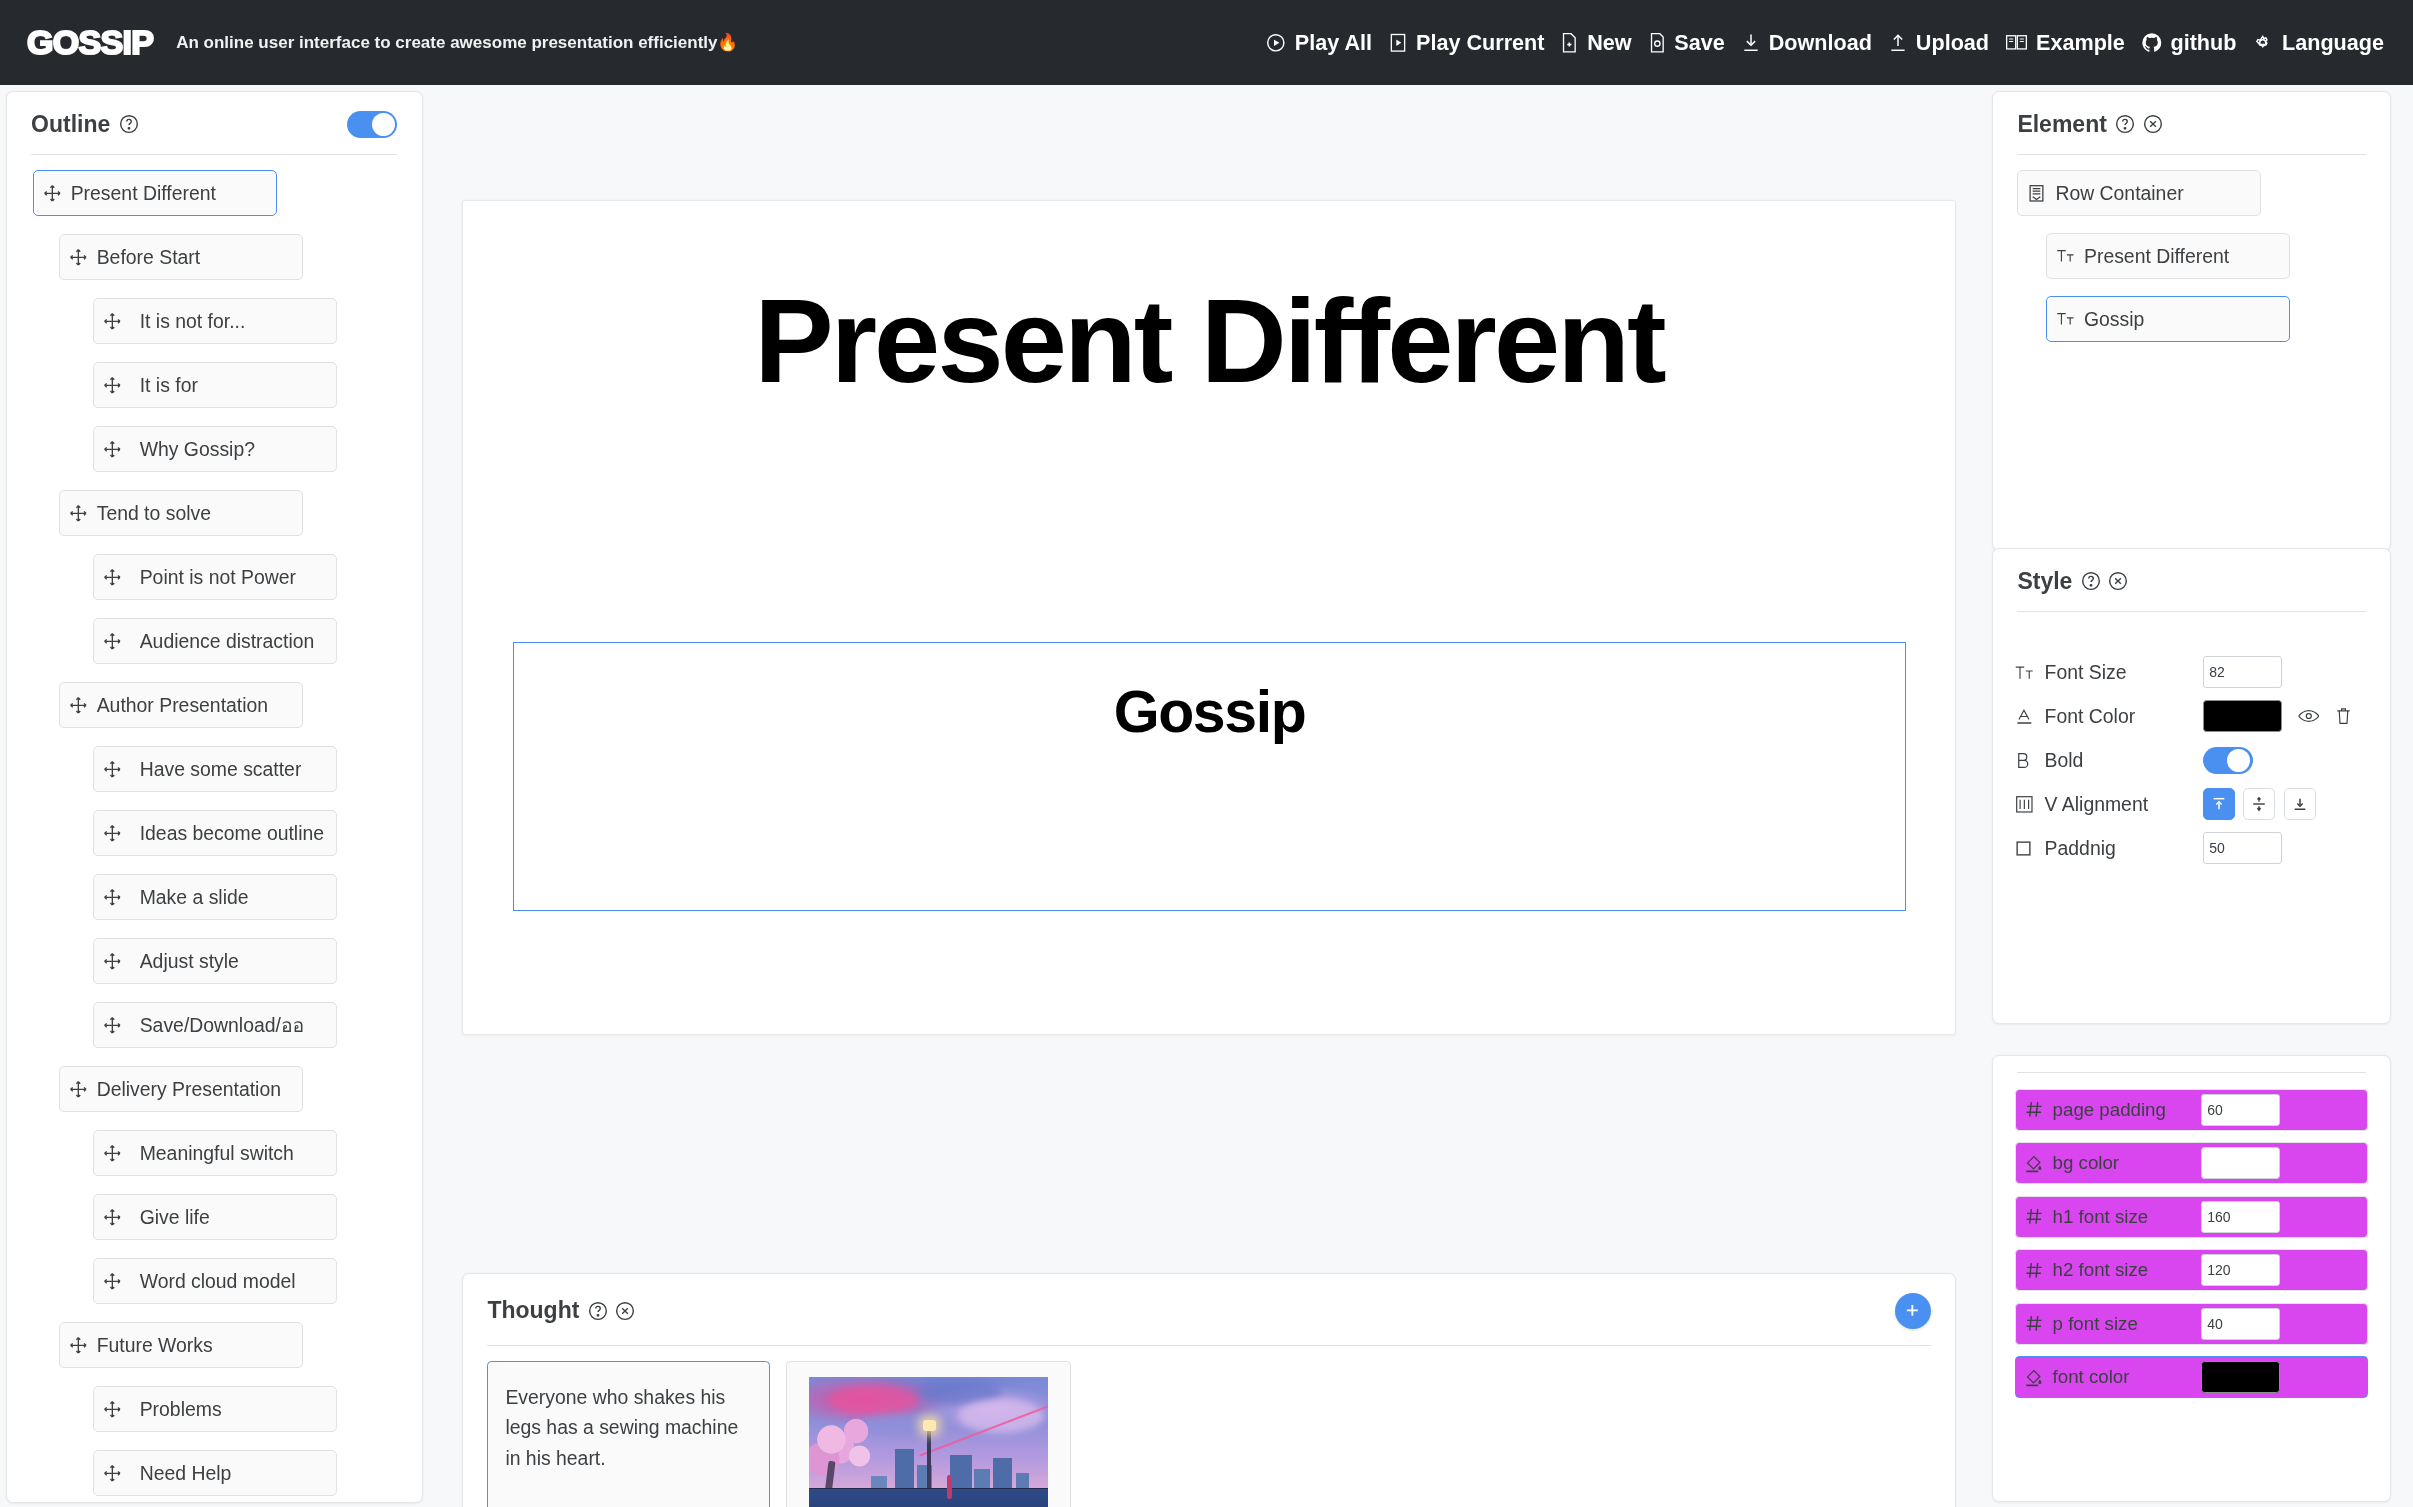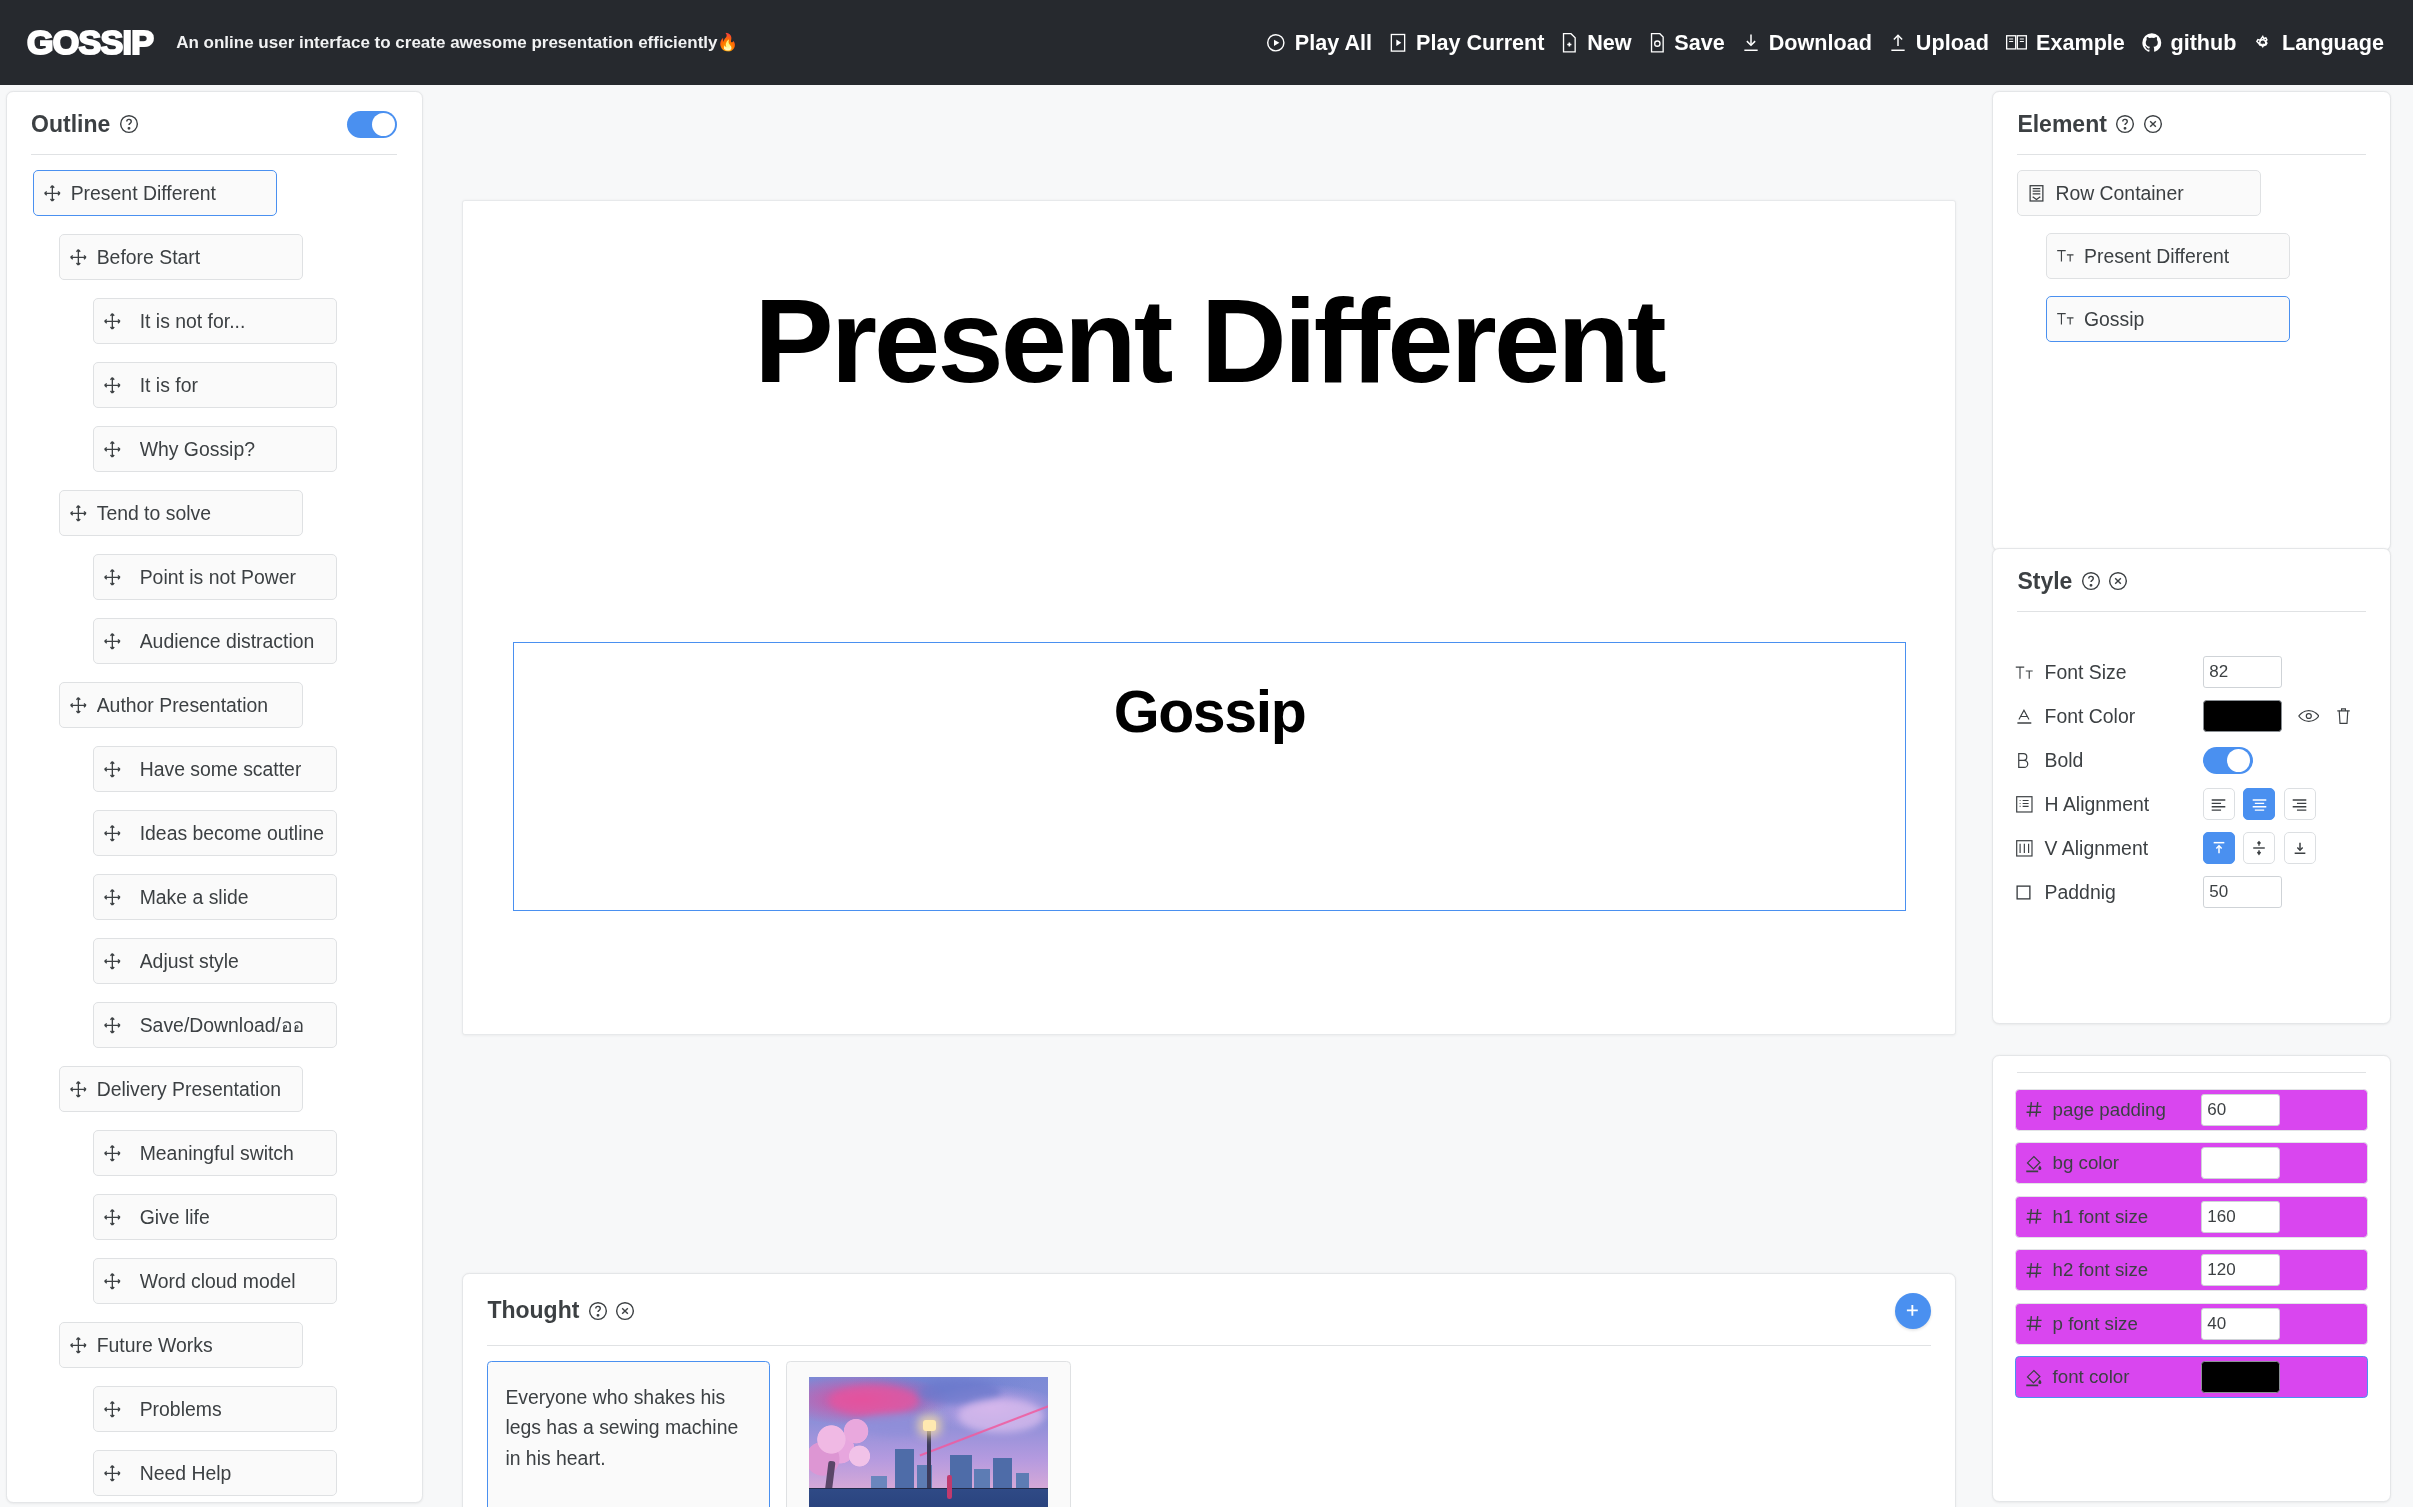--- a/index.html
+++ b/index.html
@@ -195,21 +195,21 @@
   .el-lvl1 { margin-left:24.4px; width:244px; }
   .el-lvl2 { margin-left:53px; width:244px; }
   .el-item .ico { flex:none; width:37px; display:flex; justify-content:center; }
 
   #style-rows { padding:7px 0 0 0;margin-top:32px; }
   .st-row { display:flex; align-items:center; height:44px; padding-left:21.6px; }
   .st-ico { flex:none; width:30px; display:flex; align-items:center; }
   .st-lbl { width:158px; font-size:19.4px; color:#3c4043; }
   .txtin {
     width:79px; height:32px; border:0.7px solid #cfd3d7; border-radius:2.9px;
-    background:#fff; font-size:17px; color:#3c4043;
+    background:#fff; font-size:14px; color:#3c4043;
     display:flex; align-items:center; padding-left:5.7px; cursor:text;
   }
   .swatch {
     width:79px; height:32px; border:0.7px solid #8a8f94; border-radius:3.6px;
     background:#000; cursor:pointer;
   }
   .swatch.white { background:#fff; border:0.7px solid #cfd3d7; }
   .st-extra { display:flex; align-items:center; gap:16px; margin-left:16px; }
   .seg { display:flex; gap:8.6px; }
   .segbtn {
@@ -785,46 +785,20 @@
         <svg width="16" height="17" viewBox="0 0 18 22" fill="none" stroke="#3c4043" stroke-width="1.6">
           <path d="M3.5 2h6a4.4 4.4 0 010 8.8H3.5zM3.5 10.8h7a4.6 4.6 0 010 9.2h-7z"></path>
         </svg>
       </span>
       <span class="st-lbl">Bold</span>
       <span class="toggle" style="margin-left:0;">
         <span class="knob"></span>
       </span>
     </div>
 
-    <div class="st-row">
-      <span class="st-ico">
-        <svg width="18.7" height="18.7" viewBox="0 0 22 22" fill="none" stroke="#3c4043" stroke-width="1.4">
-          <rect x="2" y="2" width="18" height="18"></rect>
-            <path d="M5.5 6.5h1M5.5 10h1M5.5 13.5h1M9 6.5h7M9 10h7M9 13.5h7"></path>
-        </svg>
-      </span>
-      <span class="st-lbl">H Alignment</span>
-      <span class="seg">
-        <span class="segbtn">
-          <svg width="17" height="14.4" viewBox="0 0 20 16" fill="none" stroke="#3c4043" stroke-width="1.6">
-              <path d="M2 3h16M2 7h11M2 11h16M2 15h11"></path>
-            </svg>
-        </span>
-        <span class="segbtn act">
-          <svg width="17" height="14.4" viewBox="0 0 20 16" fill="none" stroke="#fff" stroke-width="1.6">
-              <path d="M2 3h16M4.5 7h11M2 11h16M4.5 15h11"></path>
-            </svg>
-        </span>
-        <span class="segbtn">
-          <svg width="17" height="14.4" viewBox="0 0 20 16" fill="none" stroke="#3c4043" stroke-width="1.6">
-              <path d="M2 3h16M7 7h11M2 11h16M7 15h11"></path>
-            </svg>
-        </span>
-      </span>
-    </div>
 
     <div class="st-row">
       <span class="st-ico">
         <svg width="18.7" height="18.7" viewBox="0 0 22 22" fill="none" stroke="#3c4043" stroke-width="1.4">
           <rect x="2" y="2" width="18" height="18"></rect>
             <path d="M6 5.5v11M11 5.5v11M16 5.5v11"></path>
         </svg>
       </span>
       <span class="st-lbl">V Alignment</span>
       <span class="seg">

